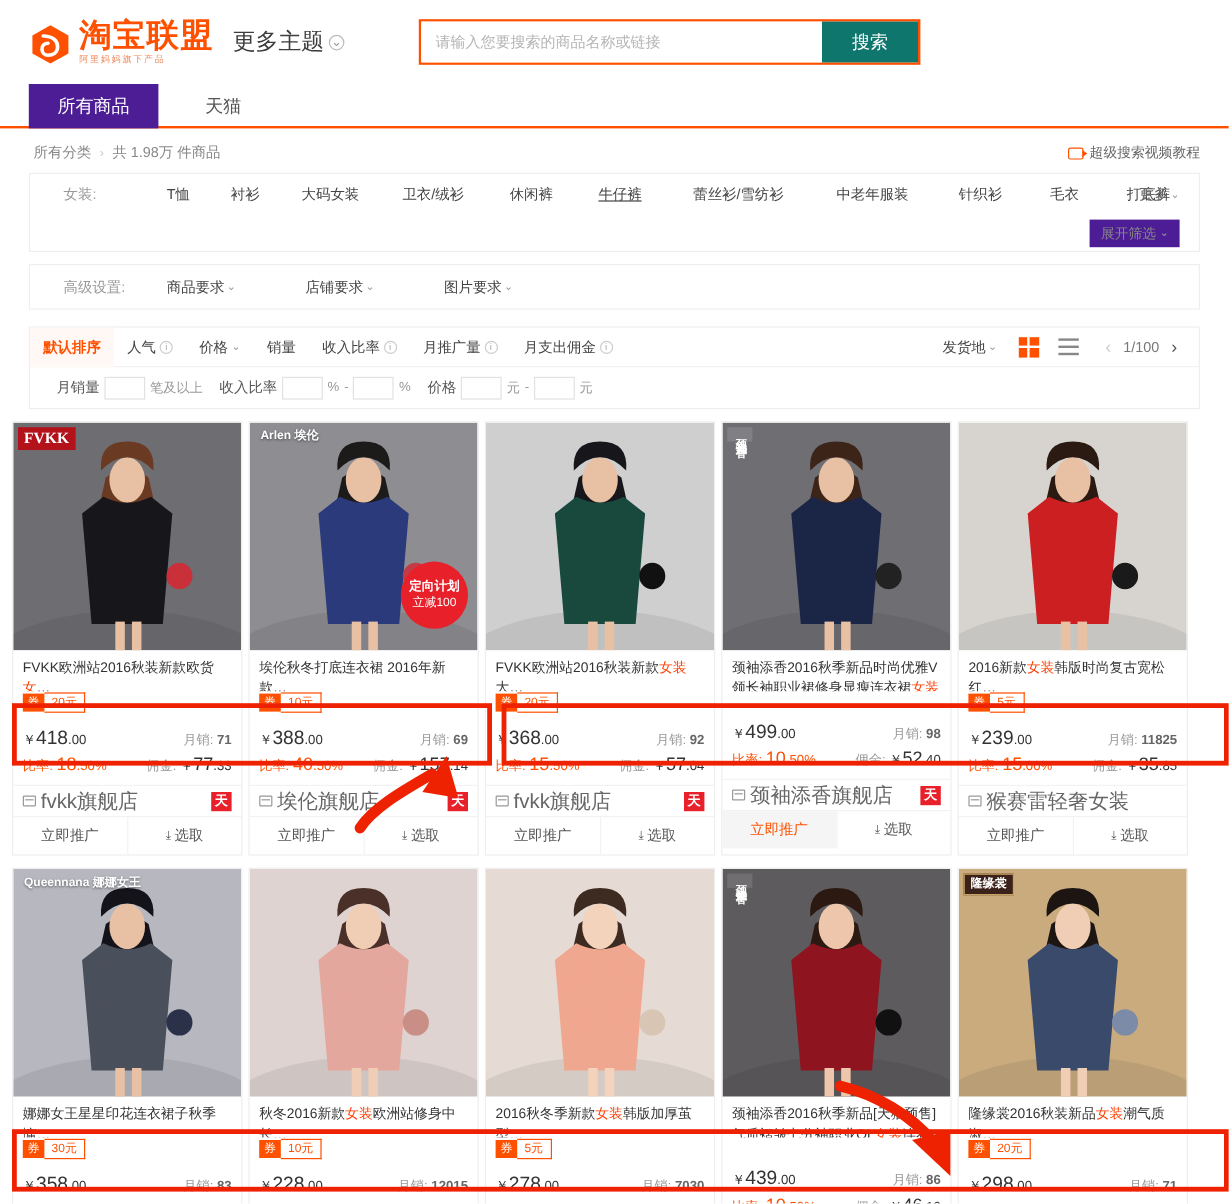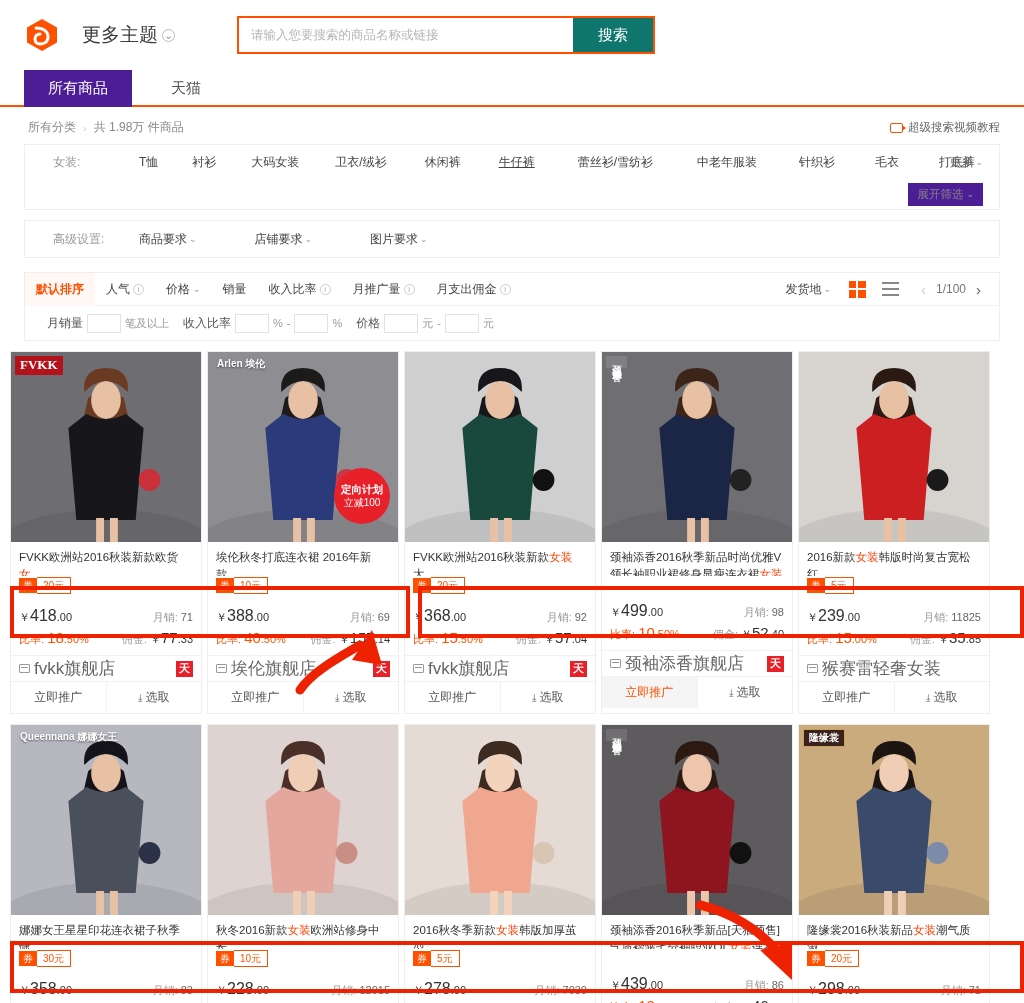--- a/index.html
+++ b/index.html
@@ -137,21 +137,21 @@
   .coupon .cv {
     border: 1px solid #ff5000; border-left: none; color: #ff5000; font-size: 10px;
     padding: 1px 6px; line-height: 1.3;
   }
   .statbox { padding: 5px 8px 6px; }
   .statline { display: flex; justify-content: space-between; align-items: baseline; padding: 2px 0; }
   .price { color: #333; font-size: 16px; }
   .price .cur { font-size: 11px; }
   .price .dec { font-size: 11px; }
   .mlabel { font-size: 11px; color: #999; }
-  .mlabel b { font-weight: normal; color: #666; margin-left: 3px; margin-top: 12px; }
+  .mlabel b { font-weight: bold; color: #666; margin-left: 3px; margin-top: 12px; }
   .rate { font-size: 11px; color: #ff5000; }
   .rate .big { font-size: 15px; }
   .rate .sm { font-size: 11px; }
   .comm { font-size: 11px; color: #999; }
   .comm .val { color: #333; font-size: 15px; margin-left: 3px; }
   .comm .val .cur { font-size: 11px; }
   .comm .val .dec { font-size: 11px; }
   .shoprow {
     display: flex; align-items: center; justify-content: space-between;
     padding: 4px 8px; border-top: 1px solid #f2f2f2; height: 26px;
@@ -179,20 +179,24 @@
 </head>
 <body>
 
 <div class="header">
   <div class="logo-wrap">
     <div class="logo-mark">
       <svg width="36" height="36" viewBox="0 0 36 36">
         <path d="M18 2 L33 10.5 L33 25.5 L18 34 L3 25.5 L3 10.5 Z" fill="#ff5000"></path>
         <path d="M12 11 C20 11 24 15 24 20 C24 25 20 27 16 27 C13 27 11 25 11 22 C11 19 13 17 16 17" stroke="#fff" stroke-width="3" fill="none" stroke-linecap="round"></path>
       </svg>
+    </div>
+    <div class="logo-text-box">
+      <div class="logo-title">淘宝联盟</div>
+      <div class="logo-sub">阿里妈妈旗下产品</div>
     </div>
   </div>
   <div class="more-topic">
     <span>更多主题</span>
     <span class="caret">⌄</span>
   </div>
   <div class="search-wrap">
     <input class="search-input" type="text" placeholder="请输入您要搜索的商品名称或链接" style="">
     <button class="search-btn">搜索</button>
   </div>

